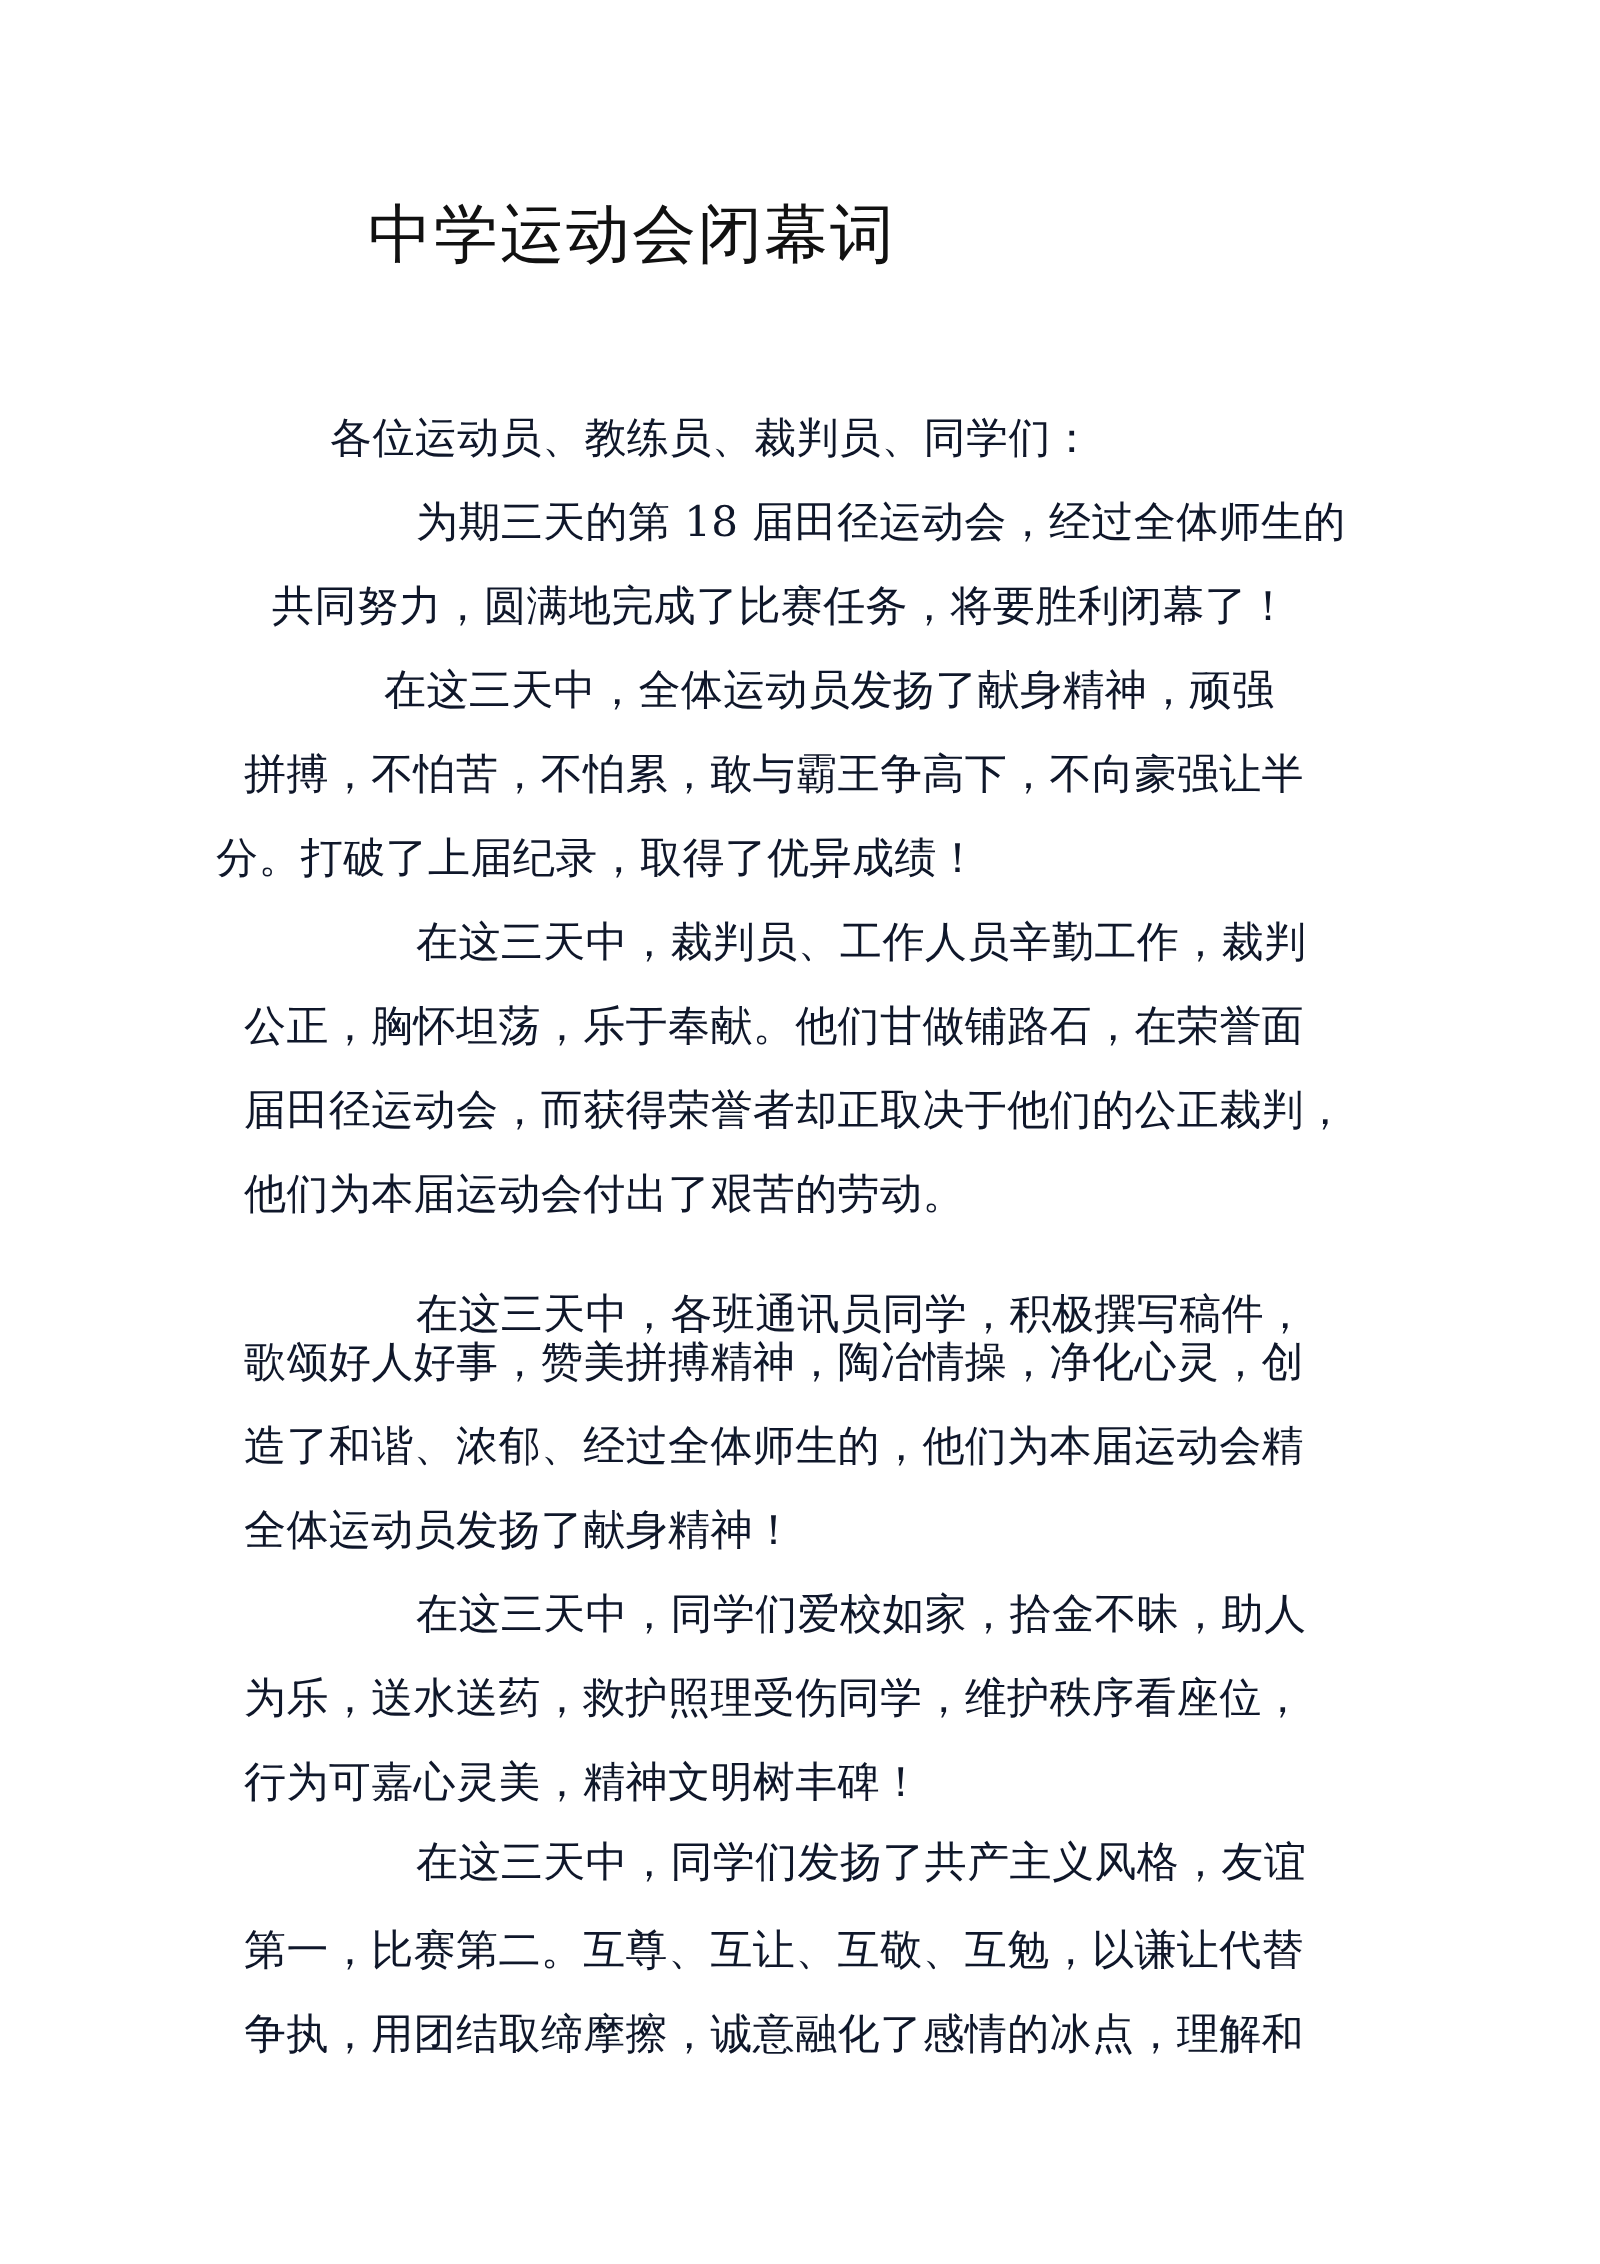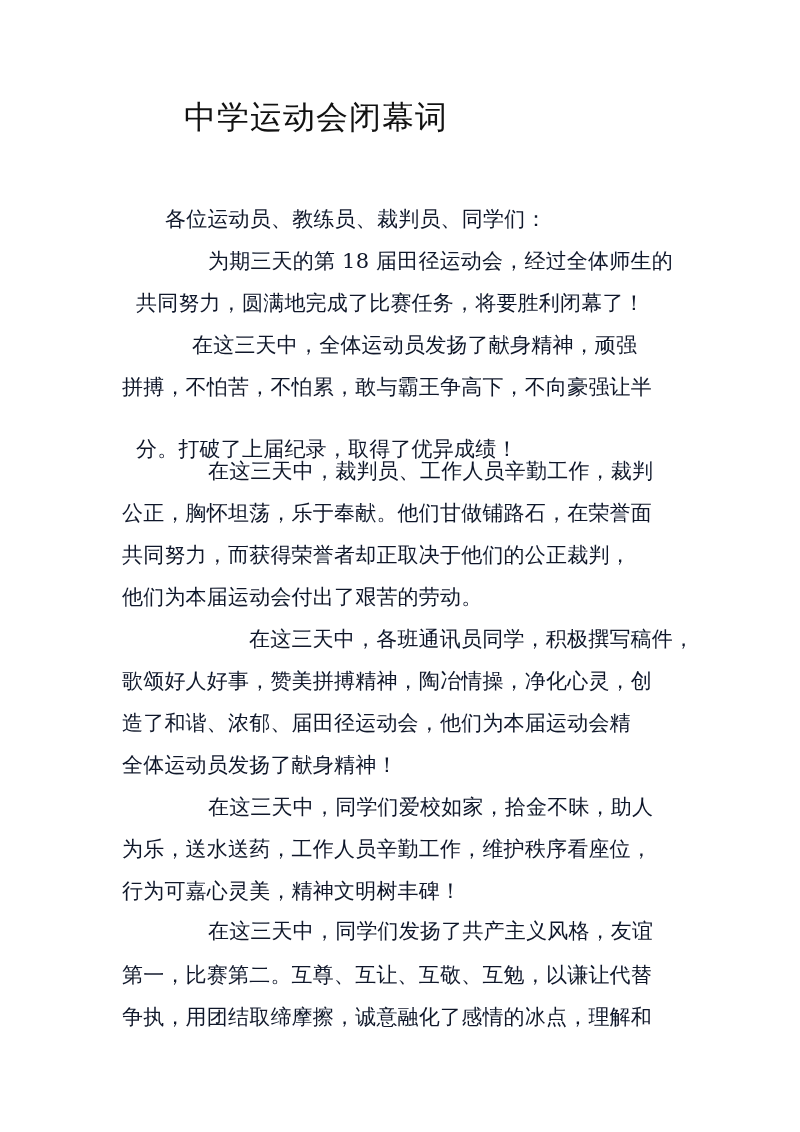--- a/index.html
+++ b/index.html
@@ -17,32 +17,32 @@
 <div>
   <div class="title">中学运动会闭幕词</div>
 
   <div class="line" style="left:165px; top:205px;">各位运动员、教练员、裁判员、同学们：</div>
 
   <div class="line" style="left:208px; top:247px;">为期三天的第 18 届田径运动会，经过全体师生的</div>
   <div class="line" style="left:122px; top:289px;margin-left:14px;">共同努力，圆满地完成了比赛任务，将要胜利闭幕了！</div>
 
   <div class="line" style="left:192px; top:331px;">在这三天中，全体运动员发扬了献身精神，顽强</div>
   <div class="line" style="left:122px; top:373px;">拼搏，不怕苦，不怕累，敢与霸王争高下，不向豪强让半</div>
-  <div class="line" style="left:136px; top:415px;margin-top:20px;">分。打破了上届纪录，取得了优异成绩！</div>
+  <div class="line" style="left:108px; top:415px;">分。打破了上届纪录，取得了优异成绩！</div>
 
   <div class="line" style="left:208px; top:457px;text-align:center;">在这三天中，裁判员、工作人员辛勤工作，裁判</div>
   <div class="line" style="left:122px; top:499px;font-family:Liberation Serif, serif;">公正，胸怀坦荡，乐于奉献。他们甘做铺路石，在荣誉面</div>
-  <div class="line" style="left:122px; top:541px;">共同努力，而获得荣誉者却正取决于他们的公正裁判，</div>
+  <div class="line" style="left:122px; top:541px;">届田径运动会，而获得荣誉者却正取决于他们的公正裁判，</div>
   <div class="line" style="left:122px; top:583px;">他们为本届运动会付出了艰苦的劳动。</div>
 
-  <div class="line" style="left:208px; top:625px;margin-left:41px;">在这三天中，各班通讯员同学，积极撰写稿件，</div>
+  <div class="line" style="left:208px; top:643px;">在这三天中，各班通讯员同学，积极撰写稿件，</div>
   <div class="line" style="left:122px; top:667px;">歌颂好人好事，赞美拼搏精神，陶冶情操，净化心灵，创</div>
-  <div class="line" style="left:122px; top:709px;">造了和谐、浓郁、届田径运动会，他们为本届运动会精</div>
+  <div class="line" style="left:122px; top:709px;">造了和谐、浓郁、经过全体师生的，他们为本届运动会精</div>
   <div class="line" style="left:122px; top:751px;">全体运动员发扬了献身精神！</div>
 
   <div class="line" style="left:208px; top:793px;">在这三天中，同学们爱校如家，拾金不昧，助人</div>
-  <div class="line" style="left:122px; top:835px;">为乐，送水送药，工作人员辛勤工作，维护秩序看座位，</div>
+  <div class="line" style="left:122px; top:835px;">为乐，送水送药，救护照理受伤同学，维护秩序看座位，</div>
   <div class="line" style="left:122px; top:877px;">行为可嘉心灵美，精神文明树丰碑！</div>
 
   <div class="line" style="left:208px; top:917px;">在这三天中，同学们发扬了共产主义风格，友谊</div>
   <div class="line" style="left:122px; top:961px;">第一，比赛第二。互尊、互让、互敬、互勉，以谦让代替</div>
   <div class="line" style="left:122px; top:1003px;">争执，用团结取缔摩擦，诚意融化了感情的冰点，理解和</div>
 </div>
 
 </body></html>

